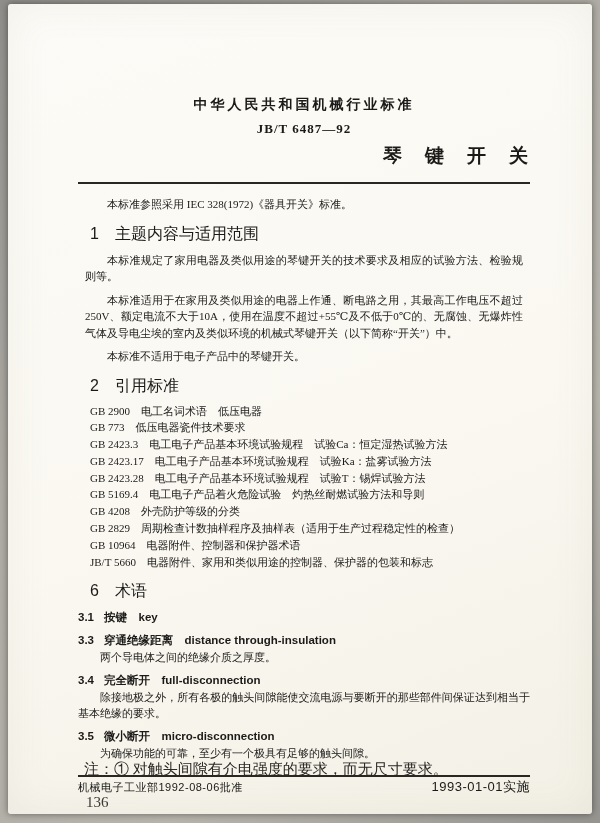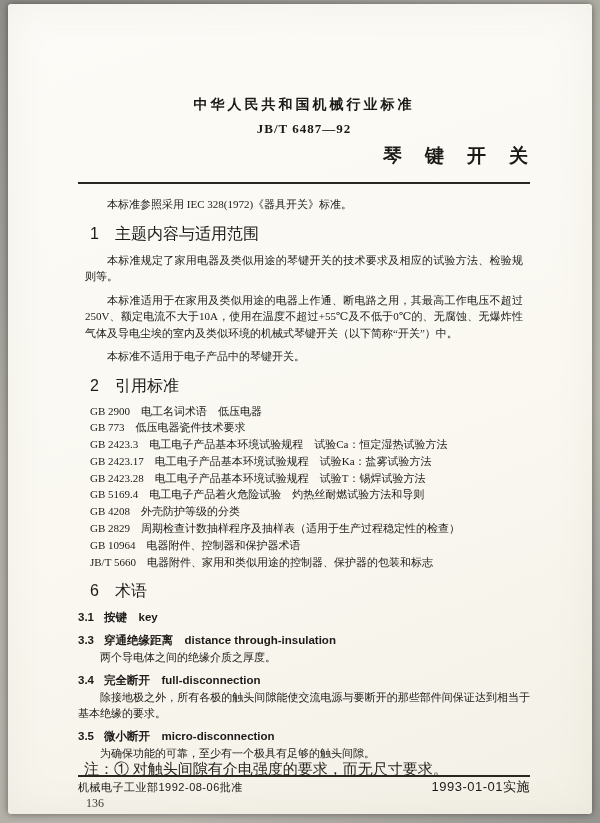--- a/index.html
+++ b/index.html
@@ -54,21 +54,21 @@
     border:none;border-top:2.5px solid #2a2622;margin:0;
   }
   .doc-footer{
     position:absolute;left:70px;right:62px;bottom:18px;
     display:flex;justify-content:space-between;align-items:baseline;
     font-family:"Liberation Sans","DejaVu Sans",sans-serif;font-weight:normal;
   }
   .approval{font-size:11px;letter-spacing:.5px;}
   .implementation{font-size:13px;letter-spacing:.5px;}
   .page-number{
-    position:absolute;left:78px;bottom:3px;font-size:12px;color:#3a3834;
+    position:absolute;left:78px;bottom:3px;font-size:15px;color:#3a3834;
   }
 </style>
 </head>
 <body>
 
 <div class="page">
   <div class="content">
 
     <div class="doc-header">
       <div class="org-line">中华人民共和国机械行业标准</div>

